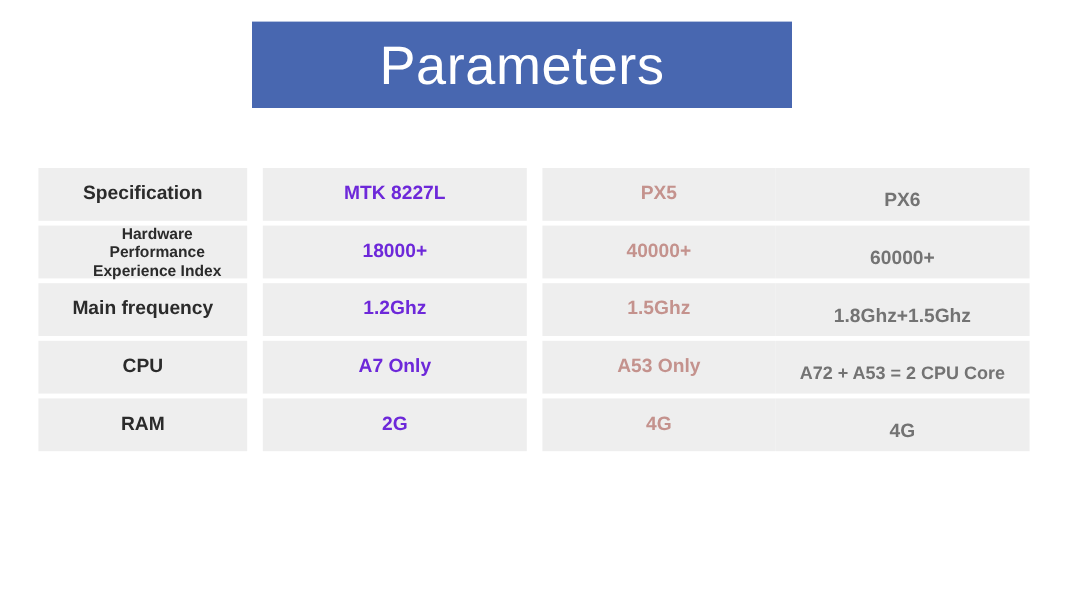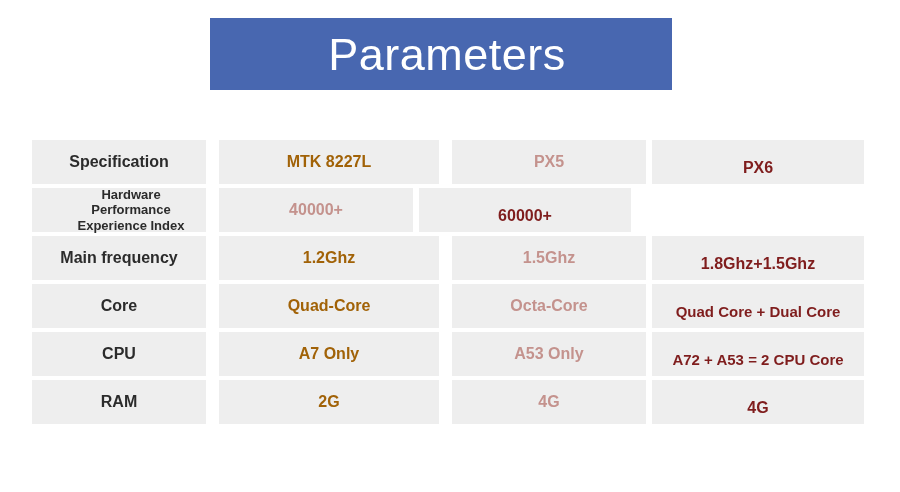--- a/index.html
+++ b/index.html
@@ -25,21 +25,20 @@
   #title-banner {
     position: absolute;
     left: 210px;
     top: 18px;
     width: 450px;
     height: 72px;
     background: #4867b0;
     display: flex;
     align-items: center;
     justify-content: center;
-    padding-left: 12px;
   }
   #title-text {
     color: #ffffff;
     font-size: 45px;
     font-weight: 400;
     line-height: 1;
     letter-spacing: 0.5px;
     white-space: nowrap;
   }
 
@@ -75,48 +74,47 @@
   .col-spec {
     width: 174px;
     margin-right: 13px;
   }
   .col-c1 {
     width: 220px;
     margin-right: 13px;
   }
   .col-c2 {
     width: 194px;
-    margin-right: 6px;
   }
   .col-c3 {
     width: 212px;
   }
 
   
   .cell.col-spec .cell-text {
     color: #2b2b2b;
     font-weight: bold;
     font-size: 16px;
   }
   .cell.col-spec.small .cell-text {
     font-size: 13px;
     margin-left: 24px;
   }
   .cell.col-c1 .cell-text {
-    color: #a16207;
+    color: #6d28d9;
     font-weight: bold;
     font-size: 16px;
   }
   .cell.col-c2 .cell-text {
     color: #c4928d;
     font-weight: bold;
     font-size: 16px;
   }
   .cell.col-c3 .cell-text {
-    color: #7f1d1d;
+    color: #737373;
     font-weight: bold;
     font-size: 16px;
     margin-top: 12px;
   }
   .cell.col-c3.tight .cell-text {
     font-size: 15px;
   }
 
   .cell-text {
     white-space: pre-line;
@@ -146,20 +144,23 @@
       <div class="cell col-c3">
         <span class="cell-text">PX6</span>
       </div>
     </div>
 
     <div class="table-row">
       <div class="cell col-spec small">
         <span class="cell-text">Hardware Performance
 Experience Index</span>
       </div>
+      <div class="cell col-c1">
+        <span class="cell-text">18000+</span>
+      </div>
       <div class="cell col-c2">
         <span class="cell-text">40000+</span>
       </div>
       <div class="cell col-c3">
         <span class="cell-text">60000+</span>
       </div>
     </div>
 
     <div class="table-row">
       <div class="cell col-spec">
@@ -169,34 +170,20 @@
         <span class="cell-text">1.2Ghz</span>
       </div>
       <div class="cell col-c2">
         <span class="cell-text">1.5Ghz</span>
       </div>
       <div class="cell col-c3">
         <span class="cell-text">1.8Ghz+1.5Ghz</span>
       </div>
     </div>
 
-    <div class="table-row">
-      <div class="cell col-spec">
-        <span class="cell-text">Core</span>
-      </div>
-      <div class="cell col-c1">
-        <span class="cell-text">Quad-Core</span>
-      </div>
-      <div class="cell col-c2">
-        <span class="cell-text">Octa-Core</span>
-      </div>
-      <div class="cell col-c3 tight">
-        <span class="cell-text">Quad Core + Dual Core</span>
-      </div>
-    </div>
 
     <div class="table-row">
       <div class="cell col-spec">
         <span class="cell-text">CPU</span>
       </div>
       <div class="cell col-c1">
         <span class="cell-text">A7 Only</span>
       </div>
       <div class="cell col-c2">
         <span class="cell-text">A53 Only</span>

